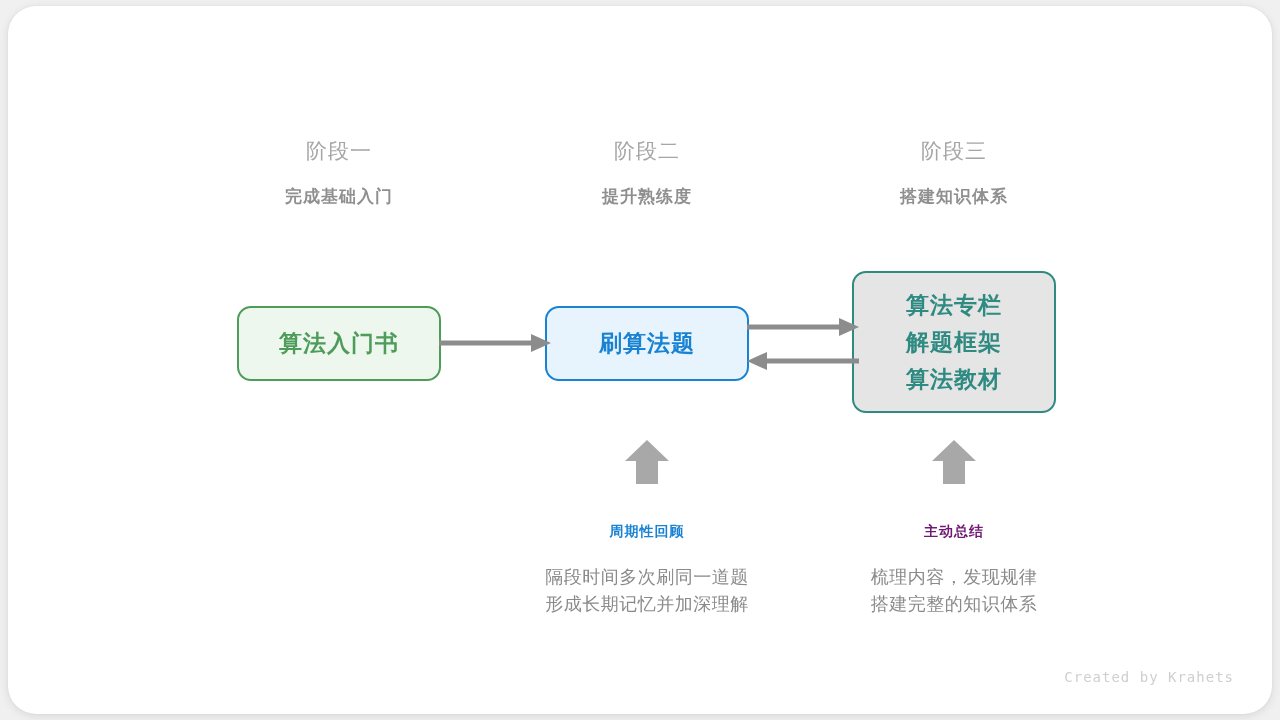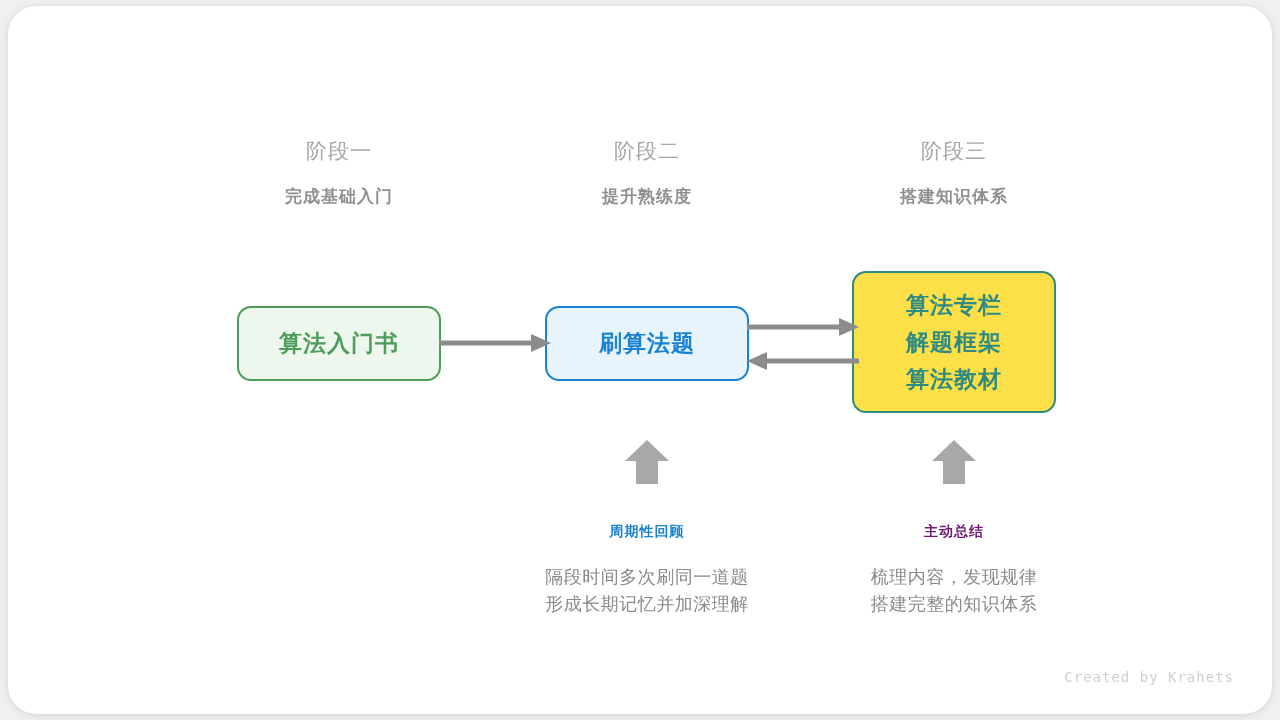--- a/index.html
+++ b/index.html
@@ -77,21 +77,21 @@
     left: 537px; top: 300px;
     width: 204px; height: 75px;
     background: #e7f4fd;
     border: 2px solid #1a82d2;
     color: #1a82d2;
     font-size: 23px;
   }
   #node-teal {
     left: 844px; top: 265px;
     width: 204px; height: 142px;
-    background: #fde047;
+    background: #e5e5e5;
     border: 2px solid #2f8a82;
     color: #2f8a82;
     font-size: 23px;
   }
   #node-teal .line { line-height: 37px; }
 
   
   .h-arrow {
     position: absolute;
     height: 22px;

